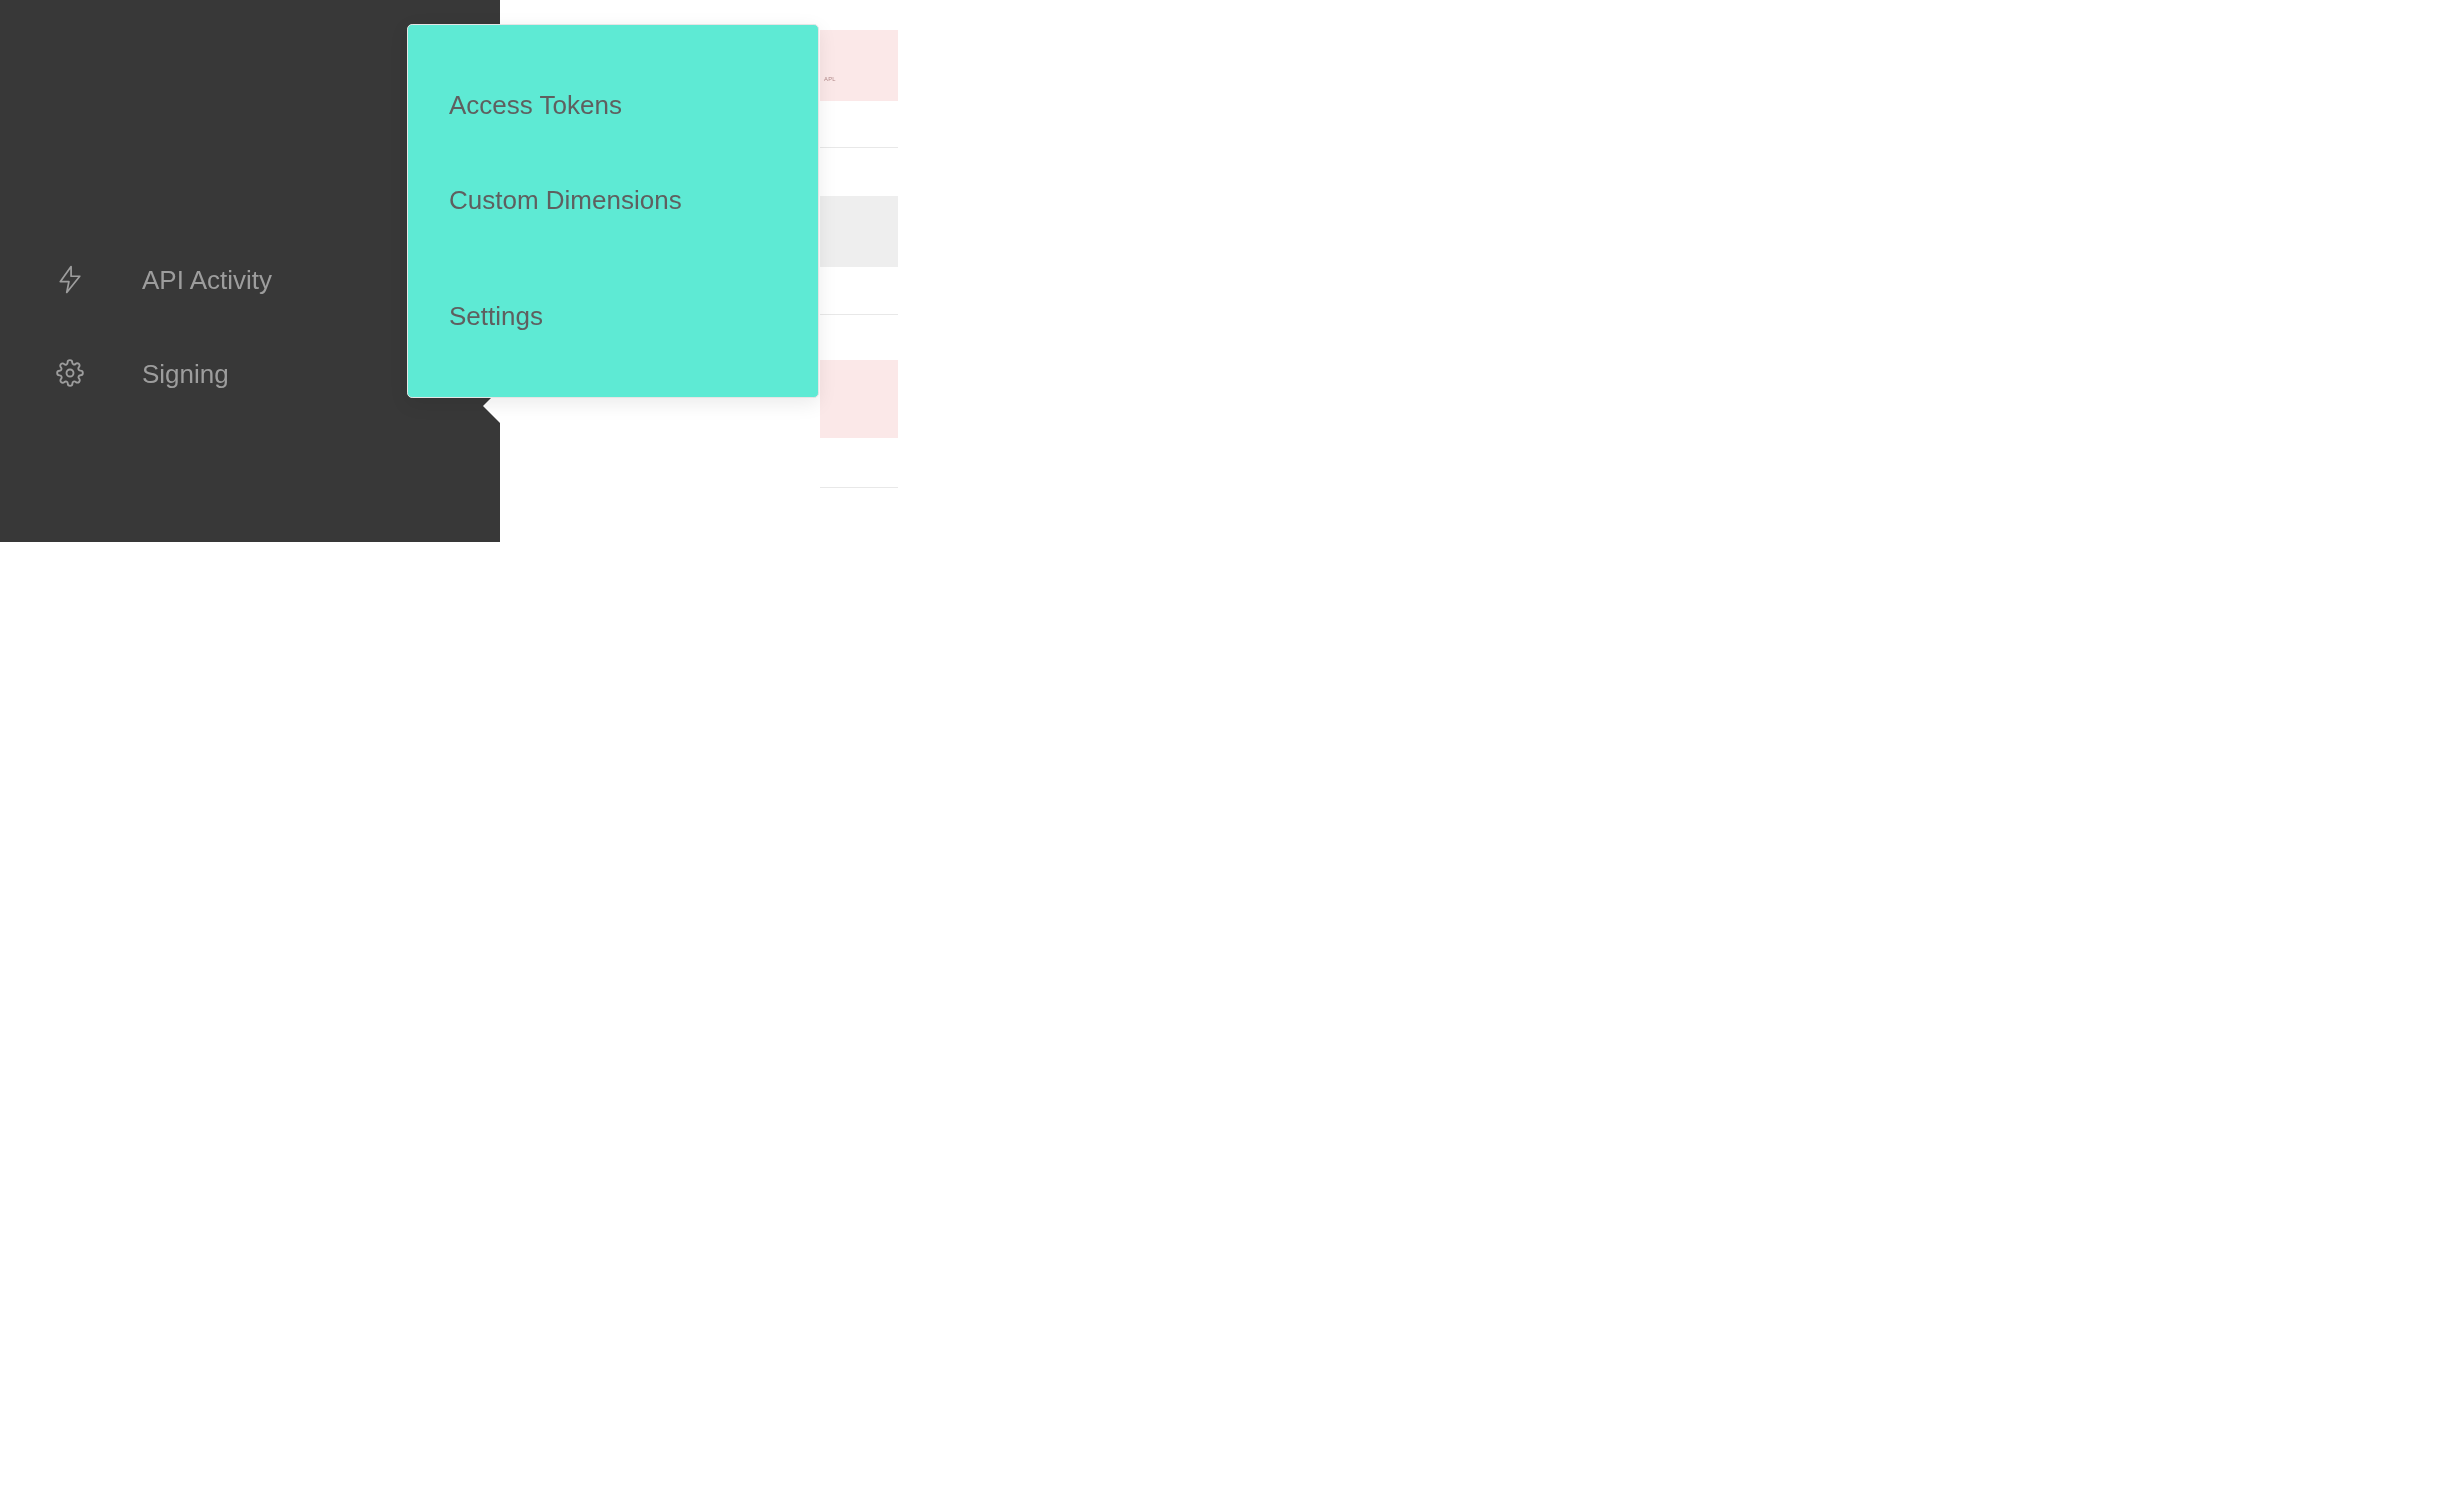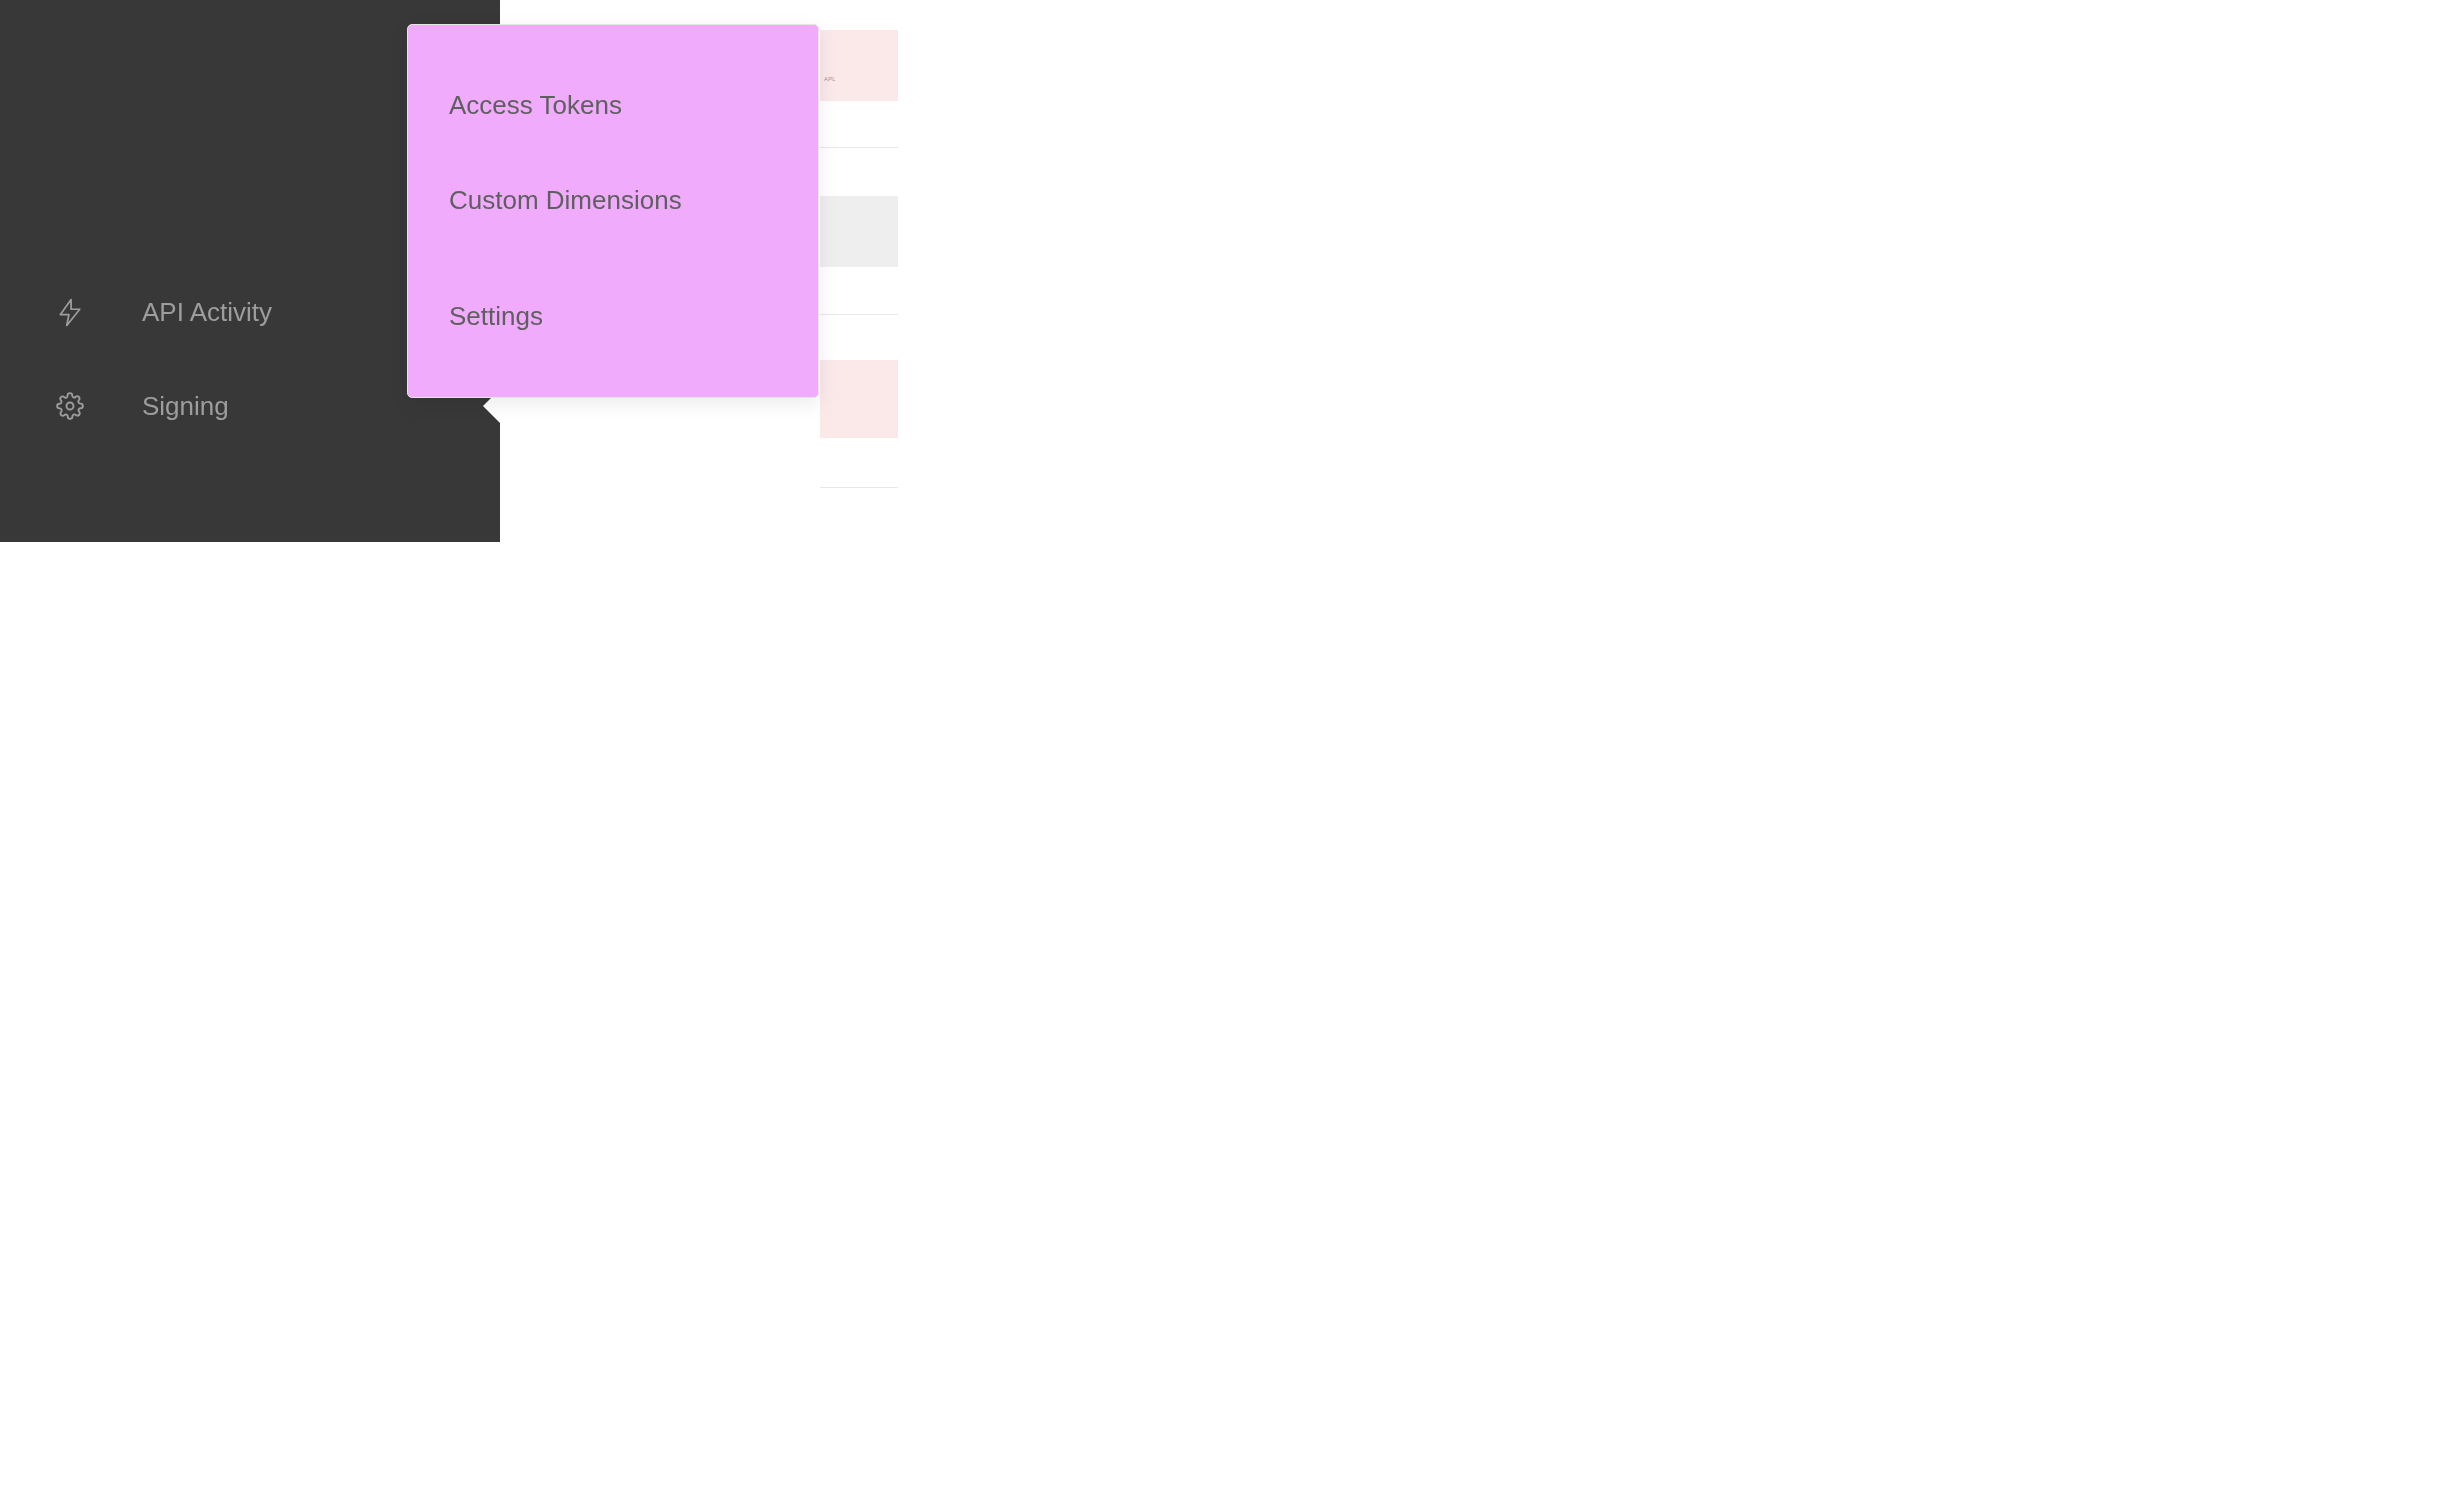--- a/index.html
+++ b/index.html
@@ -29,21 +29,21 @@
     
     .sidebar-items {
       position: absolute;
       top: 265px;
       left: 0;
       width: 100%;
     }
     
     .sidebar-item {
       display: flex;
-      align-items: center;
+      align-items: flex-start;
       padding: 0 0 0 56px;
       height: 94px;
       color: #9d9d9d;
       cursor: pointer;
       position: relative;
     }
     
     .sidebar-item .icon-wrap {
       width: 28px;
       height: 28px;
@@ -71,21 +71,21 @@
       border-top: 18px solid transparent;
       border-bottom: 18px solid transparent;
       border-right: 18px solid #ffffff;
     }
     
     .popover {
       position: absolute;
       left: 407px;
       top: 24px;
       width: 412px;
-      background: #f0abfc;
+      background: #5eead4;
       border: 0.6px solid #e5e5e5;
       border-radius: 5.1px;
       box-shadow: 0 5.1px 19px rgba(0,0,0,0.08);
       padding: 38px 19px 38px 19px;
       z-index: 10;
     }
     
     .popover-inner {
       display: flex;
       flex-direction: column;

